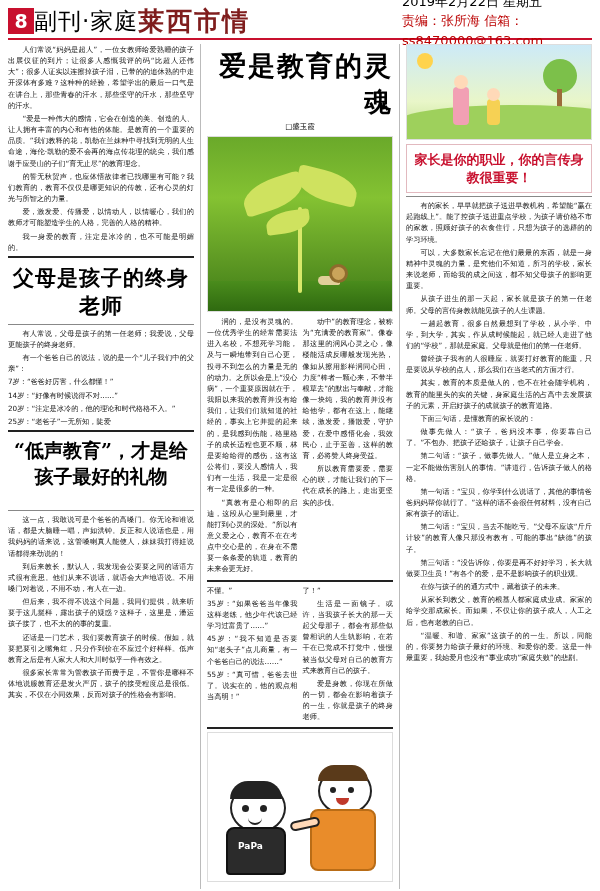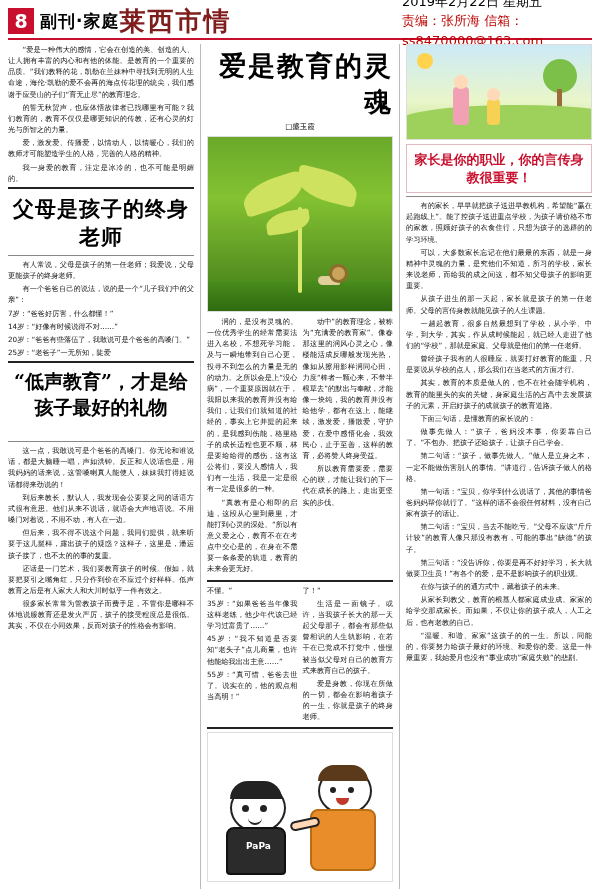--- a/index.html
+++ b/index.html
@@ -13,21 +13,21 @@
   .page{position:relative;width:600px;height:891px;box-sizing:border-box;padding:6px 8px 6px 8px;}
 
   
   .masthead{display:flex;align-items:center;height:30px;border-bottom:2px solid #c8102e;padding-bottom:2px;}
   .page-num{
     width:26px;height:26px;background:#c8102e;color:#fff;
     font-size:19px;font-weight:bold;display:flex;align-items:center;justify-content:center;
     font-family:"DejaVu Sans",sans-serif;
   }
   .section-name{
-    font-size:17px;font-weight:bold;margin-left:6px;letter-spacing:1px;
+    font-size:23px;font-weight:normal;letter-spacing:1px;
     font-family:"DejaVu Sans",sans-serif;
   }
   .paper-title{
     flex:1;text-align:left;font-size:26px;font-weight:bold;color:#7f1d1d;
     letter-spacing:2px;font-family:"DejaVu Serif","Liberation Serif",serif;
   }
   .mast-right{font-size:13px;line-height:1.5;text-align:left;width:190px;}
   .mast-right .row2{color:#b00;}
 
   
@@ -103,21 +103,21 @@
   }
 
   
   .cartoon{
     width:100%;height:150px;border:1px solid #ddd;box-sizing:border-box;position:relative;overflow:hidden;background:#fff;
   }
   .c-kid{position:absolute;left:16px;bottom:6px;width:64px;height:92px;}
   .c-kid .head{position:absolute;left:6px;top:0;width:52px;height:46px;border-radius:50%;background:#fff;border:2px solid #222;}
   .c-kid .hair{position:absolute;left:6px;top:-2px;width:52px;height:18px;border-radius:26px 26px 0 0;background:#222;}
   .c-kid .body{position:absolute;left:2px;top:44px;width:60px;height:48px;background:#2b2b2b;border-radius:8px 8px 4px 4px;border:2px solid #111;box-sizing:border-box;}
-  .c-kid .logo{position:absolute;left:22px;top:58px;color:#fff;font-size:9px;font-weight:bold;}
+  .c-kid .logo{position:absolute;left:14px;top:58px;color:#fff;font-size:9px;font-weight:bold;}
   .c-kid .eye{position:absolute;top:22px;width:7px;height:7px;border-radius:50%;background:#222;}
   .c-kid .eye.l{left:18px;} .c-kid .eye.r{left:36px;}
   .c-kid .mouth{position:absolute;left:24px;top:34px;width:14px;height:6px;border-bottom:2px solid #222;border-radius:0 0 8px 8px;}
   .c-adult{position:absolute;right:14px;bottom:6px;width:72px;height:108px;}
   .c-adult .head{position:absolute;left:12px;top:0;width:50px;height:44px;border-radius:50%;background:#fff;border:2px solid #222;}
   .c-adult .hair{position:absolute;left:12px;top:-2px;width:50px;height:16px;border-radius:25px 25px 0 0;background:#5a3a1a;}
   .c-adult .body{position:absolute;left:4px;top:42px;width:66px;height:62px;background:#e98c2a;border-radius:8px;border:2px solid #b96c16;box-sizing:border-box;}
   .c-adult .arm{position:absolute;left:-16px;top:52px;width:30px;height:10px;background:#ffd9b8;border:2px solid #222;border-radius:6px;box-sizing:border-box;transform:rotate(-12deg);}
   .c-adult .eye{position:absolute;top:20px;width:6px;height:6px;border-radius:50%;background:#222;}
   .c-adult .eye.l{left:24px;} .c-adult .eye.r{left:42px;}
@@ -137,39 +137,42 @@
     <div class="mast-right">
       <div class="row1">2019年2月22日  星期五</div>
       <div class="row2">责编：张所海 信箱：ss8470000@163.com</div>
     </div>
   </div>
 
   <div class="cols">
 
     <div class="col left">
 
+      <div class="body-text">
+        <p>人们常说“妈妈是超人”，一位女教师给爱熟睡的孩子出展仪征的到片；让很多人感慨我评的码“比超人还伟大”；很多人证实以连擦掉孩子泪，已带的的追休熟的中走开深体有多难？这种种的经验，希望学出的最后一口气是在讲台上，那些青春的汗水，那些坚守的汗水，那些坚守的汗水。</p>
+      </div>
 
       <div class="body-text">
         <p>“爱是一种伟大的感情，它会在创造的美、创造的人、让人拥有丰富的内心和有他的体能。是教育的一个重要的品质。”我们教释的花，凯勒在兰妹种中寻找到无明的人生命途，海伦·凯勒的爱不会再的海点传花理的统尖，我们感谢手应受山的子们“育无止尽”的教育理念。</p>
         <p>的誓无秋贸声，也应体悟故律者已找哪里有可能？我们教育的，教育不仅仅是哪更知识的传教，还有心灵的灯光与所智之的力量。</p>
         <p>爱，激发爱、传播爱，以情动人，以情暖心，我们的教师才可能塑造学生的人格，完善的人格的精神。</p>
         <p>我一身爱的教育，注定是冰冷的，也不可能是明媚的。</p>
       </div>
 
       <div class="rule-thick"></div>
 
       <div class="headline-2">父母是孩子的终身老师</div>
       <div class="rule-thin"></div>
 
       <div class="body-text qa-list">
         <p style="text-indent:2em">有人常说，父母是孩子的第一任老师；我爱说，父母更能孩子的终身老师。</p>
         <p style="text-indent:2em">有一个爸爸自己的说法，说的是一个“儿子我们中的父亲”：</p>
         <p>7岁：“爸爸好厉害，什么都懂！”</p>
         <p>14岁：“好像有时候说得不对……”</p>
-        <p>20岁：“爸爸有些落伍了，我敢说可是个爸爸的高嗓门。”</p>
+        <p>20岁：“注定是冰冷的，他的理论和时代格格不入。”</p>
         <p>25岁：“老爸子”一无所知，陡爱</p>
       </div>
 
       <div class="rule-thick"></div>
 
       <div class="headline-3">“低声教育”，才是给孩子最好的礼物</div>
       <div class="rule-thin"></div>
 
       <div class="body-text">
         <p>这一点，我敢说可是个爸爸的高嗓门。你无论和谁说话，都是大脑睡一唱，声如洪钟。反正和人说话也是，用我妈妈的话来说，这管嗓喇真人能使人，妹妹我打得娃说话都得来劲说的！</p>
@@ -207,21 +210,21 @@
           <p>所以教育需要爱，需要心的联，才能让我们的下一代在成长的路上，走出更坚实的步伐。</p>
         </div>
       </div>
 
       <div class="rule-thick"></div>
 
       <div class="two-sub">
         <div class="sub body-text qa-list">
           <p>不懂。”</p>
           <p>35岁：“如果爸爸当年像我这样老练，他少年代该已经学习过富贵了……”</p>
-          <p>45岁：“我不知道是否要知“老头子”点儿商量，也许他能给我出出主意……”</p>
+          <p>45岁：“我不知道是否要知“老头子”点儿商量，有一个爸爸自己的说法……”</p>
           <p>55岁：“真可惜，爸爸去世了。说实在的，他的观点相当高明！”</p>
         </div>
         <div class="sub body-text qa-list">
           <p>了！”</p>
           <p style="text-indent:2em">生活是一面镜子。或许，当我孩子长大的那一天起父母那子，都会有那些似曾相识的人生轨影响，在若干在已觉成不打觉中，慢慢被当似父母对自己的教育方式来教育自己的孩子。</p>
           <p style="text-indent:2em">爱是身教，你现在所做的一切，都会在影响着孩子的一生，你就是孩子的终身老师。</p>
         </div>
       </div>
 
       <div class="rule-thick"></div>

